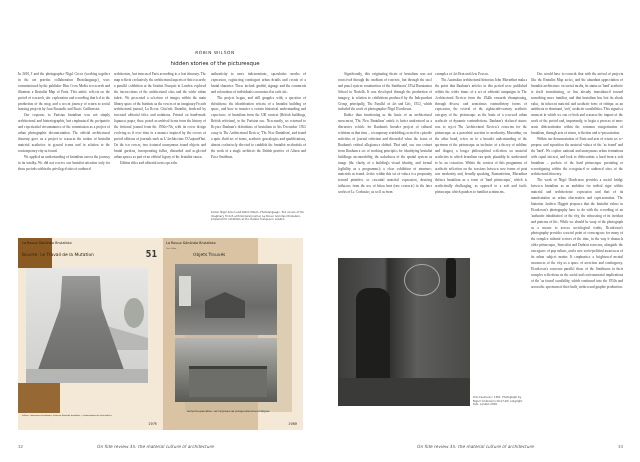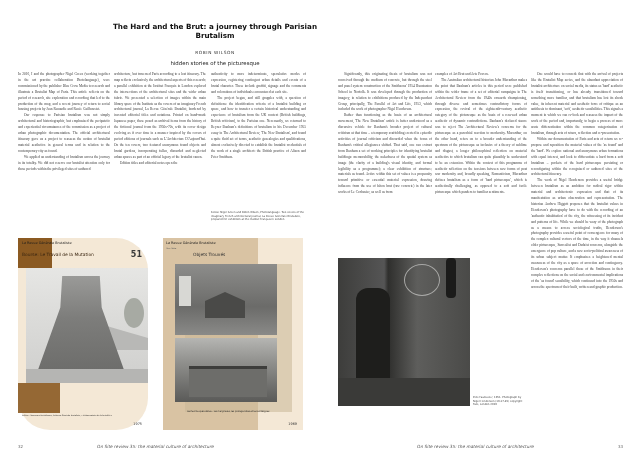--- a/index.html
+++ b/index.html
@@ -11,21 +11,21 @@
   .author{position:absolute;left:110px;top:50px;width:210px;text-align:center;font-family:"DejaVu Sans",sans-serif;font-size:4.3px;letter-spacing:0.6px;color:#333;}
   .subtitle{position:absolute;left:110px;top:60px;width:210px;text-align:center;font-family:"DejaVu Sans",sans-serif;font-size:5.4px;color:#222;}
   .col{position:absolute;font-size:3.5px;line-height:5.9px;color:#3a3a3a;text-align:justify;}
   .col p{margin:0;text-indent:6px;}
   .col p.first{text-indent:0;}
   .caption{position:absolute;font-family:"DejaVu Sans",sans-serif;font-size:2.6px;line-height:3.6px;color:#444;}
   .footer{position:absolute;top:444px;font-family:"DejaVu Sans",sans-serif;font-style:italic;font-size:4.3px;color:#555;}
   .pagenum{position:absolute;top:444px;font-family:"DejaVu Sans",sans-serif;font-size:4px;color:#666;}
 
   
-  .cover1{position:absolute;left:18px;top:238px;width:130px;height:192px;background:#f4e8d6;border-radius:32px;}
+  .cover1{position:absolute;left:18px;top:238px;width:145px;height:192px;background:#f4e8d6;}
   .cover1 .brown{position:absolute;left:0;top:0;width:34px;height:30px;background:#8b5a22;}
   .cover1 .brown2{position:absolute;left:0;top:145px;width:42px;height:30px;background:#8b5a22;opacity:.9;}
   .cover1 .head{position:absolute;left:4px;top:3px;font-family:"DejaVu Sans",sans-serif;font-size:3.4px;color:#1b1b1b;}
   .cover1 .ttl{position:absolute;left:4px;top:14px;font-family:"DejaVu Sans",sans-serif;font-size:4.4px;color:#3a2510;}
   .cover1 .num{position:absolute;right:6px;top:12px;font-family:"DejaVu Sans",sans-serif;font-weight:bold;font-size:8px;color:#3a3a3a;}
   .cover1 .photo{position:absolute;left:8px;top:30px;width:122px;height:115px;background:linear-gradient(180deg,#e6e6e4 0%,#dcdcda 40%,#cfcfcd 100%);overflow:hidden;}
   .cover1 .photo .shape{position:absolute;left:8px;top:8px;width:94px;height:105px;background:linear-gradient(180deg,#9a9a98 0%,#7d7d7b 40%,#6a6a68 100%);clip-path:polygon(30% 0,70% 0,72% 30%,100% 100%,0 100%,28% 30%);}
   .cover1 .photo .wing{position:absolute;left:60px;top:52px;width:62px;height:30px;background:#b8b8b6;clip-path:polygon(0 0,100% 60%,100% 100%,0 100%);}
   .cover1 .photo .tree{position:absolute;left:98px;top:30px;width:20px;height:30px;border-radius:50%;background:#a7aaa3;}
   .cover1 .photo .ground{position:absolute;left:0;bottom:0;width:100%;height:14px;background:#b5b5b3;}
@@ -51,21 +51,20 @@
   .bwphoto{position:absolute;left:338px;top:258px;width:132px;height:148px;background:linear-gradient(90deg,#3d3d3b 0%,#555 35%,#2f2f2d 38%,#5e5e5c 60%,#4a4a48 100%);overflow:hidden;}
   .bwphoto .boy{position:absolute;left:18px;top:30px;width:34px;height:95px;background:#1e1e1c;border-radius:12px 12px 4px 4px;}
   .bwphoto .circle{position:absolute;left:66px;top:6px;width:34px;height:30px;border:1.5px solid #a9a9a7;border-radius:50%;}
   .bwphoto .ground{position:absolute;left:0;bottom:0;width:100%;height:28px;background:#3a3a38;}
   .bwphoto .stain{position:absolute;left:108px;top:0;width:10px;height:40px;background:#1b1b1a;border-radius:4px;}
 </style>
 </head>
 <body>
 
 <div class="page left">
-  <div class="title">The Hard and the Brut: a journey through Parisian Brutalism</div>
   <div class="author">ROBIN WILSON</div>
   <div class="subtitle">hidden stories of the picturesque</div>
 
   <div class="col" style="left:18px;top:72px;width:92px;">
     <p class="first">In 2016, I and the photographer Nigel Green (working together in the art practice collaboration Photolanguage), were commissioned by the publisher Blue Crow Media to research and illustrate a Brutalist Map of Paris. This article reflects on the period of research, site exploration and recording that led to the production of the map, and a recent journey of return to social housing projects by Jean Renaudie and Renée Gailhoustet.</p>
     <p>Our response to Parisian brutalism was not simply architectural and historiographic, but emphasised the peripatetic and experiential circumstances of the commission as a project of urban photographic documentation. The official architectural itinerary gave us a project to reassess the notion of brutalist material aesthetics in general terms and in relation to the contemporary city as found.</p>
     <p>We applied an understanding of brutalism across the journey in its totality. We did not reserve our brutalist attention only for those periods within the privileged sites of authored</p>
   </div>
   <div class="col" style="left:114px;top:72px;width:92px;">
     <p class="first">architecture, but traversed Paris according to a lost itinerary. The map reflects exclusively the architectural aspects of this research; a parallel exhibition at the Institut Français in London explored the intersections of the architectural sites and the wider urban fabric. We presented a selection of images within the main library space of the Institute as the covers of an imaginary French architectural journal, La Revue Générale Brutalist, bordered by invented editorial titles and notations. Printed on hand-made Japanese paper, these posed as archival items from the history of the fictional journal from the 1950s-70s, with its cover design evolving as if over time in a manner inspired by the covers of period editions of journals such as L'Architecture D'Aujourd'hui. On the ten covers, two featured anonymous found objects and brutal gardens, incorporating fallen, discarded and neglected urban spaces as part of an official legacy of the brutalist canon.</p>

